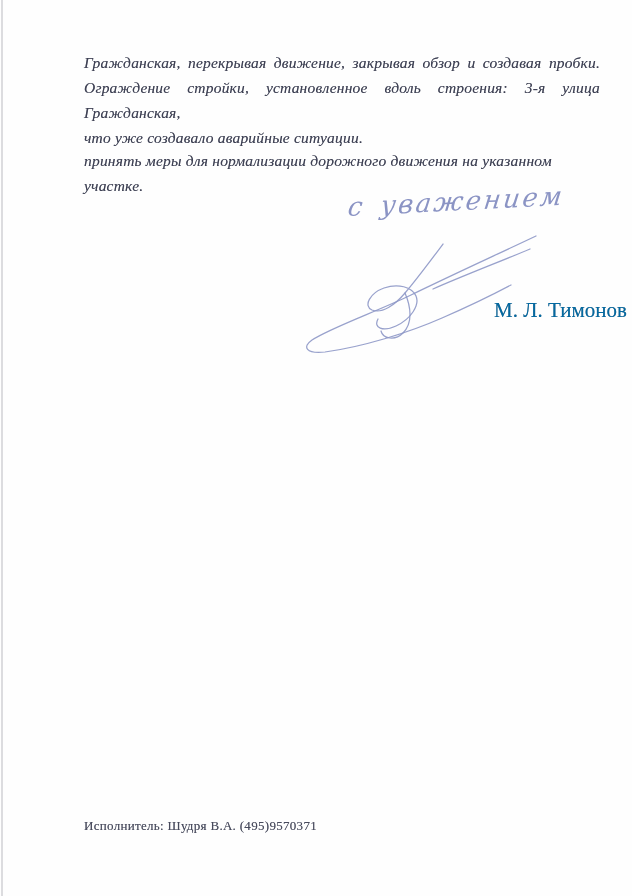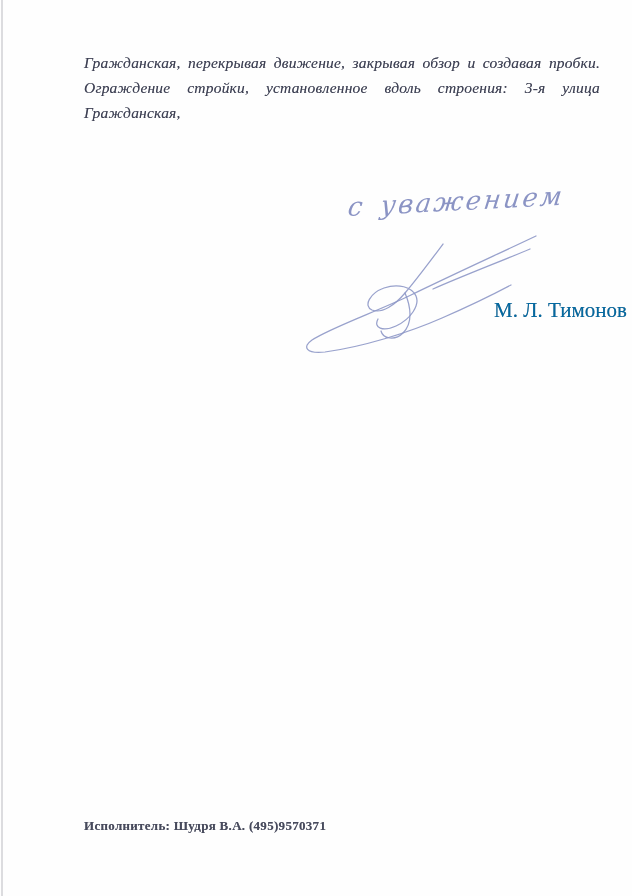--- a/index.html
+++ b/index.html
@@ -90,36 +90,37 @@
   .footer-line {
     position: absolute;
     left: 84px;
     top: 817px;
     font-size: 13px;
     line-height: 18px;
     color: #474a5c;
     letter-spacing: 0.3px;
     text-shadow: 0 0 0.5px rgba(70,72,92,0.5);
     white-space: nowrap;
-    font-weight: bold;
   }
 </style>
 </head>
 <body>
 
 <div class="page">
 
   <div class="scan-edge"></div>
 
   <div class="para para1">
     <div class="line">Гражданская, перекрывая движение, закрывая обзор и создавая пробки.</div>
     <div class="line">Ограждение стройки, установленное вдоль строения: 3-я улица Гражданская,</div>
+    <div class="line last">что уже создавало аварийные ситуации.</div>
   </div>
 
   <div class="para para2">
+    <div class="line last">принять меры для нормализации дорожного движения на указанном участке.</div>
   </div>
 
   <div class="handwriting">с уважением</div>
 
   <svg class="signature-svg" viewBox="0 0 250 127" xmlns="http://www.w3.org/2000/svg" aria-hidden="true">
 
     <path d="M 246 9 C 208 27, 162 48, 121 68 C 88 84, 40 101, 22 113
              C 12 120, 16 127, 35 125 C 72 120, 118 106, 152 91
              C 182 78, 206 66, 221 58"></path>
 

